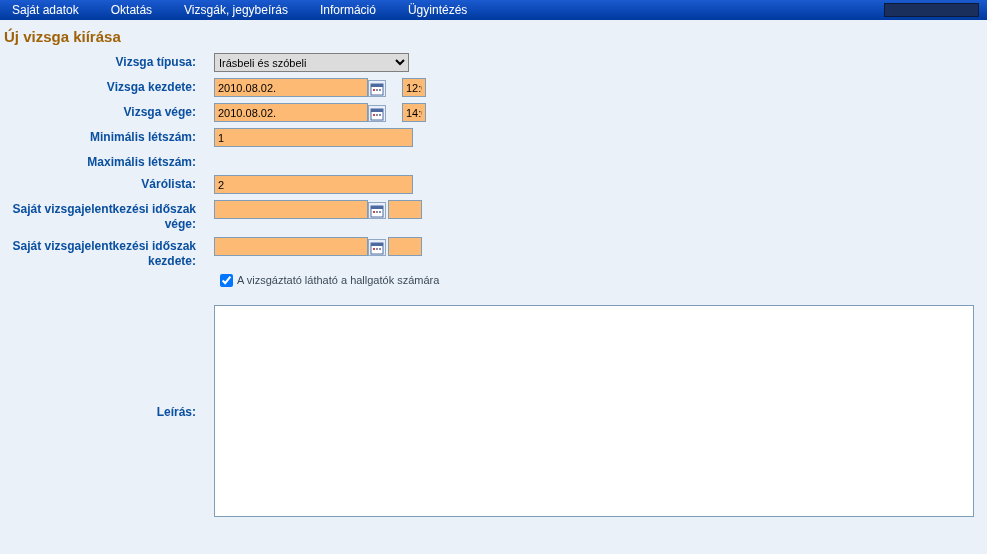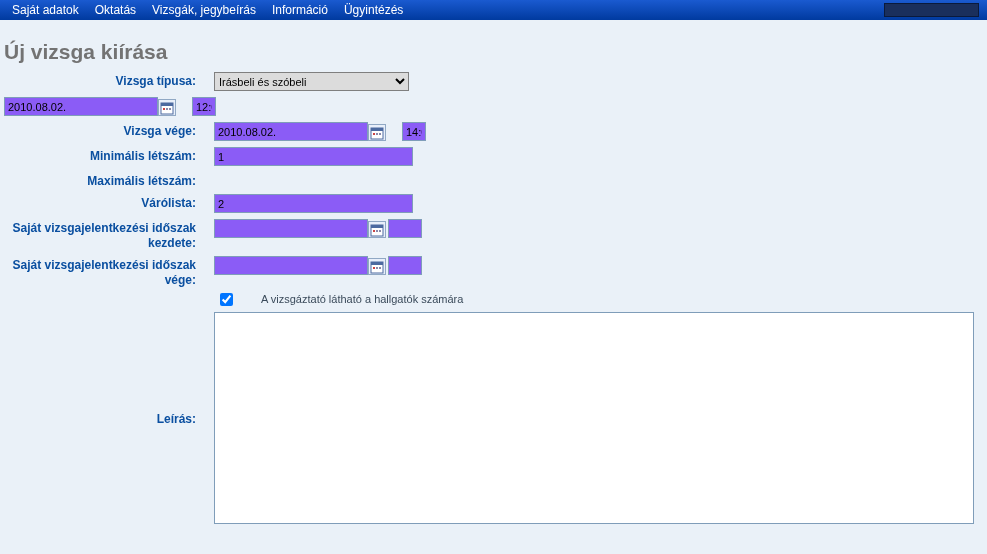--- a/index.html
+++ b/index.html
@@ -13,39 +13,39 @@
     }
     .menubar {
       display: flex;
       background: #003a9f;
       background: linear-gradient(#1a5ad0, #003a9f);
       height: 20px;
       align-items: center;
       padding: 0 4px;
       justify-content: space-between;
     }
-    .menu-items { display: flex; gap: 0; }
+    .menu-items { display: flex; gap: 16px; }
     .menu-item {
       color: #fff;
       padding: 3px 8px;
       cursor: pointer;
       font-size: 12px;
     }
     .corner-widget {
       width: 95px;
       height: 14px;
       background: #1a2f5c;
       border: 1px solid #0a1a3c;
       margin-right: 4px;
     }
     .page-title {
-      color: #737373;
+      color: #a16207;
       font-weight: bold;
-      font-size: 21px;
-      padding: 20px 4px 8px 4px;
+      font-size: 15px;
+      padding: 8px 4px 8px 4px;
     }
     .form-area { padding: 0 4px; }
     .form-row {
       display: flex;
       align-items: flex-start;
       margin-bottom: 6px;
     }
     .form-label {
       width: 210px;
       text-align: right;
@@ -64,21 +64,21 @@
       border: 1px solid #7f7f7f;
       background: #dcdcdc;
       width: 195px;
     }
     input[type="text"] {
       font-family: inherit;
       font-size: 11px;
       height: 19px;
       border: 1px solid #7f9db9;
       padding: 1px 3px;
-      background: #8b5cf6;
+      background: #fdba74;
     }
     .date-input { width: 154px; }
     .num-input { width: 199px; }
     .time-input { width: 24px; margin-left: 16px; }
     .small-time-input { width: 34px; margin-left: 2px; }
     .period-date-input { width: 154px; }
     .cal-icon {
       width: 18px;
       height: 17px;
       display: inline-flex;
@@ -88,22 +88,21 @@
       background: #e8effa;
       cursor: pointer;
       margin-left: 0;
       position: relative;
     }
     .cal-icon svg { width: 14px; height: 14px; }
     .checkbox-row {
       display: flex;
       align-items: center;
       padding-left: 216px;
-      margin-bottom: 6px;
-      gap: 24px;
+      margin-bottom: 18px;
     }
     .checkbox-row input { margin-right: 4px; }
     .checkbox-label { color: #3a4a5a; font-size: 11px; }
     textarea {
       font-family: inherit;
       font-size: 11px;
       border: 1px solid #7f9db9;
       resize: none;
       background: #fff;
       overflow-y: scroll;
@@ -133,20 +132,21 @@
   <div class="form-row">
     <div class="form-label">Vizsga típusa:</div>
     <div class="form-controls">
       <select>
         <option>Irásbeli és szóbeli</option>
       </select>
     </div>
   </div>
 
   <div class="form-row">
+    <div class="form-label">Vizsga kezdete:</div>
     <div class="form-controls">
       <input type="text" class="date-input" value="2010.08.02." style="">
       <span class="cal-icon">
         <svg viewBox="0 0 14 14">
             <rect x="1" y="2" width="12" height="11" fill="#fff" stroke="#4c6aa0"></rect>
             <rect x="1" y="2" width="12" height="3" fill="#4c6aa0"></rect>
             <rect x="3" y="7" width="2" height="2" fill="#c44"></rect>
             <rect x="6" y="7" width="2" height="2" fill="#88a"></rect>
             <rect x="9" y="7" width="2" height="2" fill="#88a"></rect>
           </svg>
@@ -184,38 +184,38 @@
   </div>
 
   <div class="form-row">
     <div class="form-label">Várólista:</div>
     <div class="form-controls">
       <input type="text" class="num-input" value="2" style="">
     </div>
   </div>
 
   <div class="form-row">
+    <div class="form-label">Saját vizsgajelentkezési időszak vége:</div>
+    <div class="form-controls">
+      <input type="text" class="period-date-input" value="" style="">
+      <span class="cal-icon">
+        <svg viewBox="0 0 14 14">
+            <rect x="1" y="2" width="12" height="11" fill="#fff" stroke="#4c6aa0"></rect>
+            <rect x="1" y="2" width="12" height="3" fill="#4c6aa0"></rect>
+            <rect x="3" y="7" width="2" height="2" fill="#c44"></rect>
+            <rect x="6" y="7" width="2" height="2" fill="#88a"></rect>
+            <rect x="9" y="7" width="2" height="2" fill="#88a"></rect>
+          </svg>
+      </span>
+      <input type="text" class="small-time-input" value="" style="">
+    </div>
+  </div>
+
+  <div class="form-row">
     <div class="form-label">Saját vizsgajelentkezési időszak kezdete:</div>
-    <div class="form-controls">
-      <input type="text" class="period-date-input" value="" style="">
-      <span class="cal-icon">
-        <svg viewBox="0 0 14 14">
-            <rect x="1" y="2" width="12" height="11" fill="#fff" stroke="#4c6aa0"></rect>
-            <rect x="1" y="2" width="12" height="3" fill="#4c6aa0"></rect>
-            <rect x="3" y="7" width="2" height="2" fill="#c44"></rect>
-            <rect x="6" y="7" width="2" height="2" fill="#88a"></rect>
-            <rect x="9" y="7" width="2" height="2" fill="#88a"></rect>
-          </svg>
-      </span>
-      <input type="text" class="small-time-input" value="" style="">
-    </div>
-  </div>
-
-  <div class="form-row">
-    <div class="form-label">Saját vizsgajelentkezési időszak vége:</div>
     <div class="form-controls">
       <input type="text" class="period-date-input" value="" style="">
       <span class="cal-icon">
         <svg viewBox="0 0 14 14">
             <rect x="1" y="2" width="12" height="11" fill="#fff" stroke="#4c6aa0"></rect>
             <rect x="1" y="2" width="12" height="3" fill="#4c6aa0"></rect>
             <rect x="3" y="7" width="2" height="2" fill="#c44"></rect>
             <rect x="6" y="7" width="2" height="2" fill="#88a"></rect>
             <rect x="9" y="7" width="2" height="2" fill="#88a"></rect>
           </svg>

